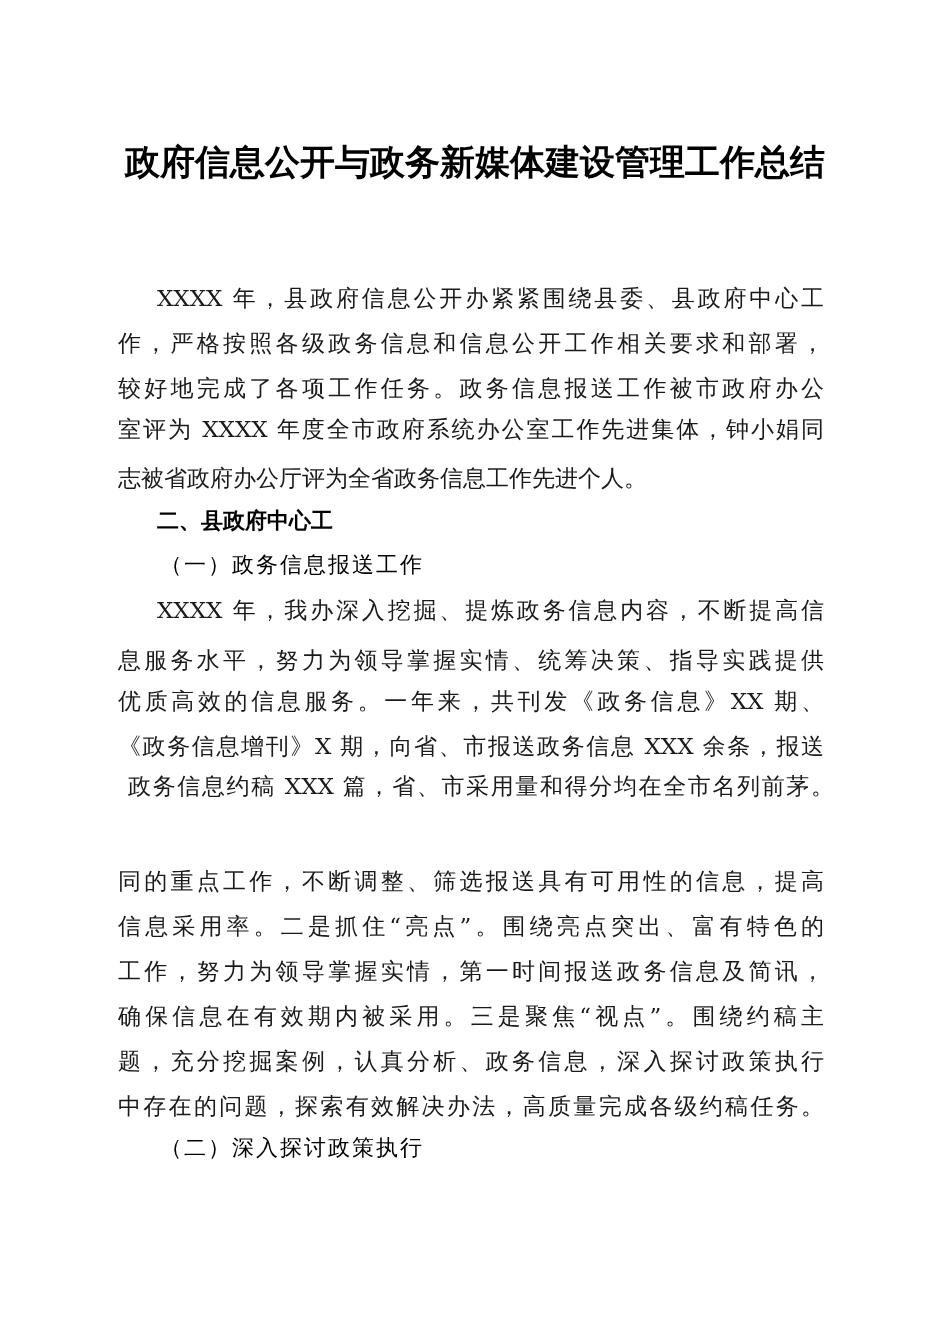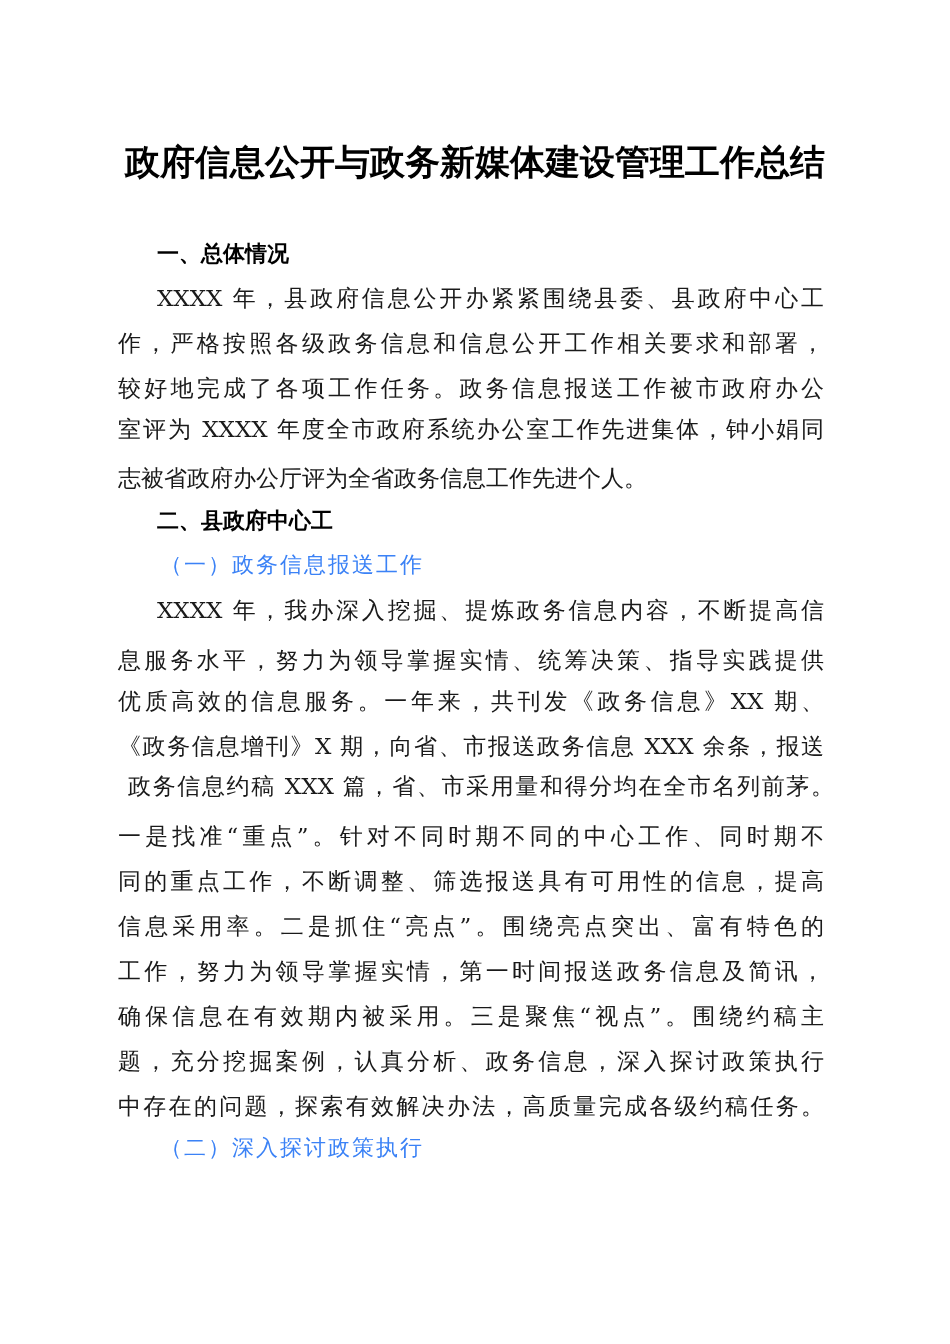--- a/index.html
+++ b/index.html
@@ -68,50 +68,48 @@
       color: #000000;
       white-space: nowrap;
     }
     .h2 {
       position: absolute;
       left: 160px;
       height: 45px;
       line-height: 45px;
       font-family: "DejaVu Serif", "Liberation Serif", serif;
       font-size: 22px;
-      color: #3b82f6;
+      color: #000000;
       white-space: nowrap;
       letter-spacing: 2px;
     }
   </style>
 </head>
 <body>
 
 <div class="page">
 
   <div class="title">政府信息公开与政务新媒体建设管理工作总结</div>
 
-  <div class="h1" style="top:231px;">一、总体情况</div>
 
   <div class="line indent" style="top:276px;">XXXX 年，县政府信息公开办紧紧围绕县委、县政府中心工</div>
   <div class="line" style="top:321px;">作，严格按照各级政务信息和信息公开工作相关要求和部署，</div>
   <div class="line" style="top:366px;">较好地完成了各项工作任务。政务信息报送工作被市政府办公</div>
   <div class="line" style="top:407px;">室评为 XXXX 年度全市政府系统办公室工作先进集体，钟小娟同</div>
   <div class="line last" style="top:456px;">志被省政府办公厅评为全省政务信息工作先进个人。</div>
 
   <div class="h1" style="top:498px;">二、县政府中心工</div>
 
   <div class="h2" style="top:542px;">（一）政务信息报送工作</div>
 
   <div class="line indent" style="top:588px;">XXXX 年，我办深入挖掘、提炼政务信息内容，不断提高信</div>
   <div class="line" style="top:638px;">息服务水平，努力为领导掌握实情、统筹决策、指导实践提供</div>
   <div class="line" style="top:679px;">优质高效的信息服务。一年来，共刊发《政务信息》XX 期、</div>
   <div class="line" style="top:724px;">《政务信息增刊》X 期，向省、市报送政务信息 XXX 余条，报送</div>
   <div class="line" style="top:764px;margin-left:10px;">政务信息约稿 XXX 篇，省、市采用量和得分均在全市名列前茅。</div>
-  <div class="line" style="top:814px;">一是找准“重点”。针对不同时期不同的中心工作、同时期不</div>
   <div class="line" style="top:859px;">同的重点工作，不断调整、筛选报送具有可用性的信息，提高</div>
   <div class="line" style="top:904px;">信息采用率。二是抓住“亮点”。围绕亮点突出、富有特色的</div>
   <div class="line" style="top:949px;">工作，努力为领导掌握实情，第一时间报送政务信息及简讯，</div>
   <div class="line" style="top:994px;">确保信息在有效期内被采用。三是聚焦“视点”。围绕约稿主</div>
   <div class="line" style="top:1039px;">题，充分挖掘案例，认真分析、政务信息，深入探讨政策执行</div>
   <div class="line" style="top:1084px;">中存在的问题，探索有效解决办法，高质量完成各级约稿任务。</div>
 
   <div class="h2" style="top:1125px;">（二）深入探讨政策执行</div>
 
 </div>

